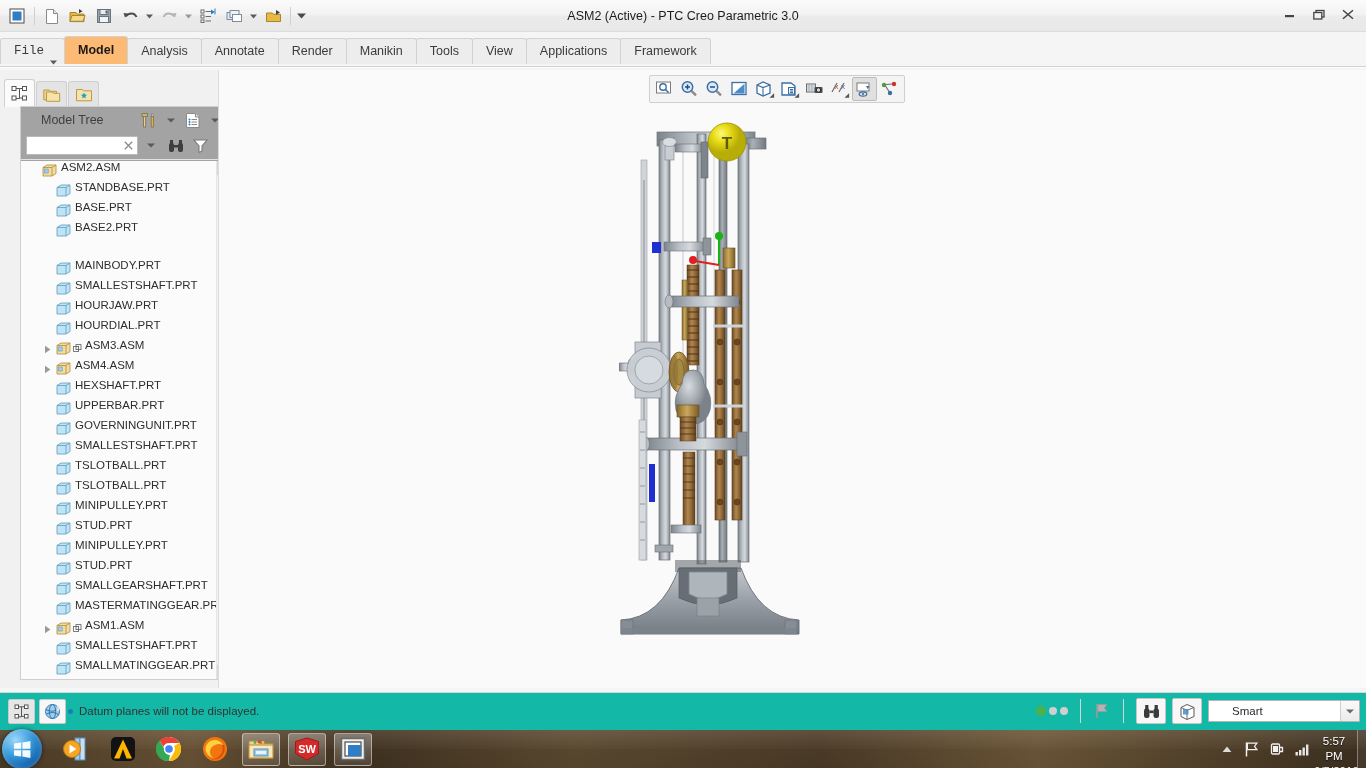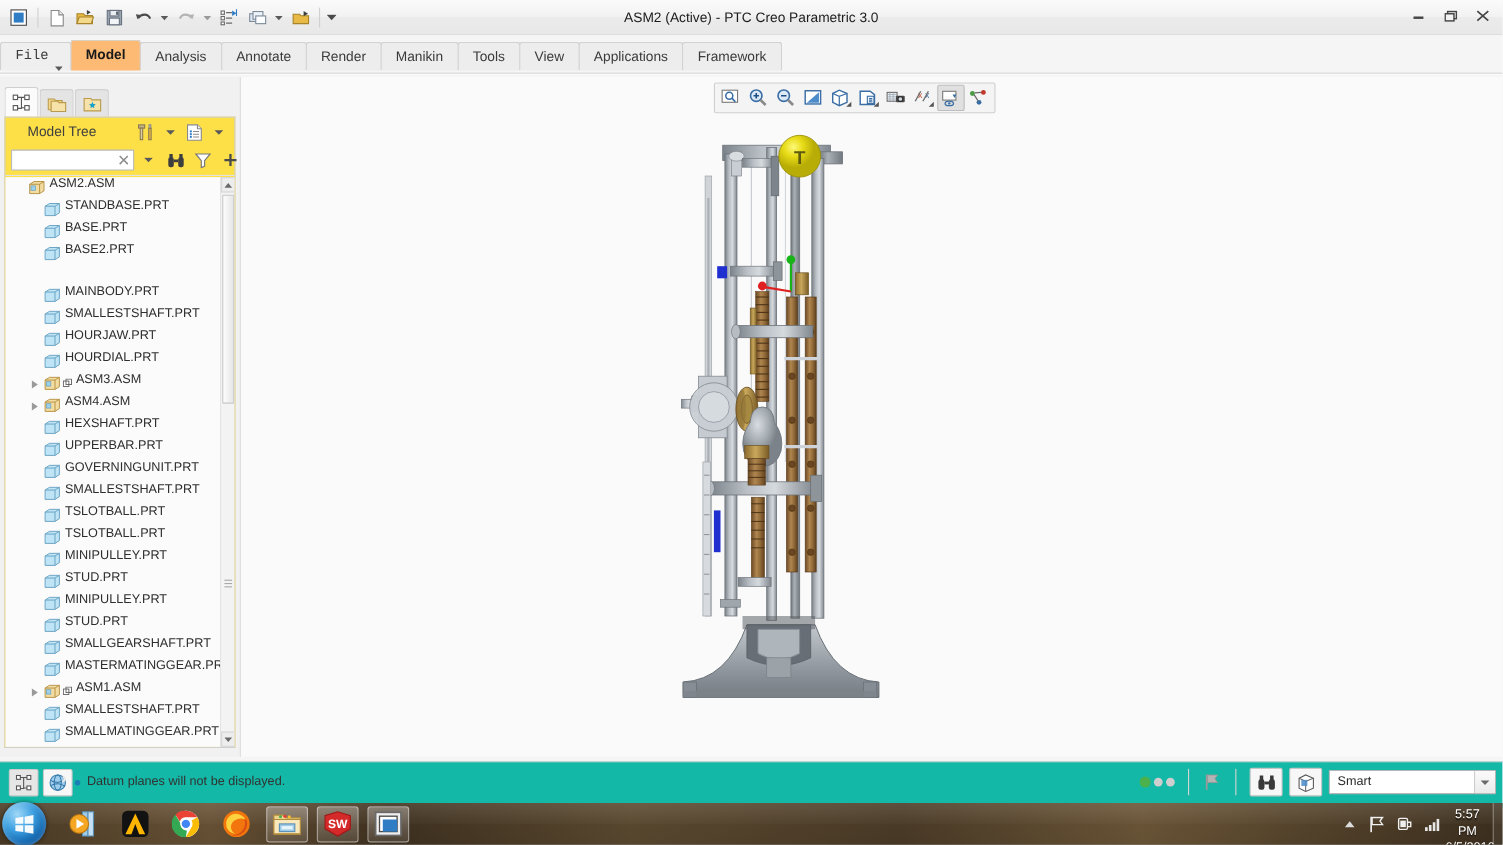--- a/index.html
+++ b/index.html
@@ -62,22 +62,22 @@
   .leftpanel {
     position:absolute; left:0; top:70px; width:218px; height:618px; background:#f1f1f1;
   }
   .nav-tabs { position:absolute; left:4px; top:9px; display:flex; align-items:flex-end; gap:1px; }
   .nav-tab {
     width:31px; height:26px; display:flex; align-items:center; justify-content:center;
     border:1px solid #cfcfcf; border-bottom:none; background:#e4e4e4; border-radius:3px 3px 0 0;
   }
   .nav-tab.active { background:#fbfbfb; height:28px; }
   .mt-panel {
-    position:absolute; left:4px; top:36px; width:210px; height:574px;
-    background:#fde047; border:1px solid #cfcfcf;
+    position:absolute; left:20px; top:36px; width:210px; height:574px;
+    background:#a3a3a3; border:1px solid #cfcfcf;
   }
   .mt-header { position:relative; height:28px; }
   .mt-title {
     position:absolute; left:20px; top:6px; font-size:12.5px; color:#3f3f3f;
   }
   .mt-hdr-icons { position:absolute; right:5px; top:4px; display:flex; align-items:center; gap:3px; }
   .mt-hi { width:19px; height:19px; display:flex; align-items:center; justify-content:center; }
   .mt-filter { position:relative; height:25px; border-bottom:1px solid #e2e2e2; }
   .mt-search {
     position:absolute; left:5px; top:1px; width:112px; height:19px;
@@ -154,21 +154,21 @@
   .sb-right { position:absolute; right:6px; top:5px; display:flex; align-items:center; gap:6px; }
   .sb-dots { display:flex; align-items:center; gap:3px; }
   .sb-dots i { display:block; width:8px; height:8px; border-radius:50%; background:#cfcfcf; }
   .sb-dots i.green { background:#4cb04c; width:10px; height:10px; }
   .sb-btn {
     width:30px; height:26px; display:flex; align-items:center; justify-content:center;
     border:1px solid #c6c6c6; background:#f7f7f7; border-radius:2px;
   }
   .sb-select {
     width:152px; height:22px; border:1px solid #b5b5b5; background:#fff;
-    display:flex; align-items:center; position:relative; border-radius:1px;
+    display:flex; align-items:center; position:relative; border-radius:1px;padding-left:16px;
   }
   .sb-select span { padding-left:7px; font-size:11.5px; color:#2b2b2b; }
   .sb-select .dd {
     position:absolute; right:0; top:0; width:19px; height:20px;
     background:linear-gradient(to bottom,#fafafa,#ebebeb); border-left:1px solid #cdcdcd;
     display:flex; align-items:center; justify-content:center;
   }
 
   
   .taskbar {

